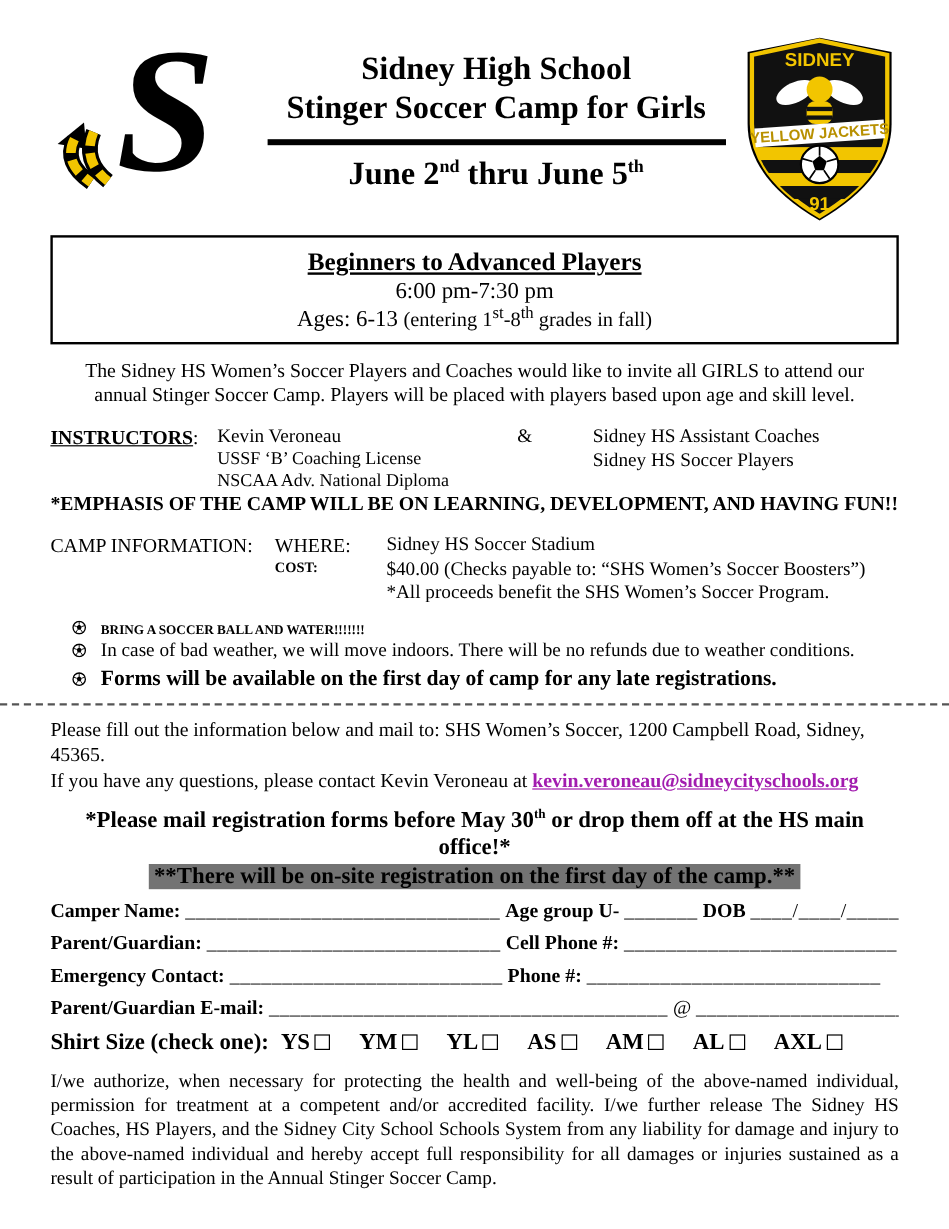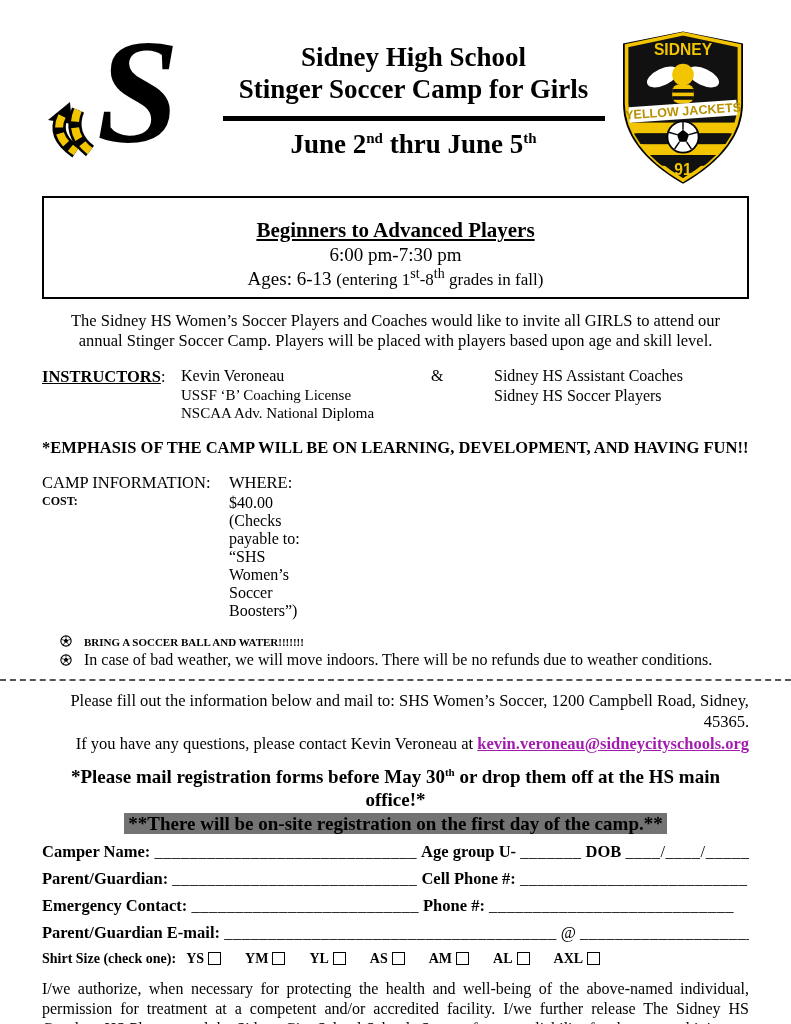--- a/index.html
+++ b/index.html
@@ -17,71 +17,71 @@
   .header-center { flex: 1 1 auto; text-align: center; padding-top: 18px; }
   .title-line { font-size: 27px; font-weight: bold; line-height: 1.18; }
   .title-rule { height: 5px; background: #000; width: 382px; margin: 10px auto 8px auto; }
   .date-line { font-size: 27px; font-weight: bold; }
   .date-line sup { font-size: 15px; }
   .crest { width: 132px; height: 158px; flex: 0 0 auto; margin-top: 4px; }
 
   
   .info-box {
     border: 2px solid #000; margin-top: 10px; text-align: center;
-    padding: 20px 6px 7px 6px;
+    padding: 8px 6px 7px 6px;
   }
   .info-box .box-heading { font-size: 21px; font-weight: bold; text-decoration: underline; }
   .info-box .box-time { font-size: 19px; margin-top: 1px; }
   .info-box .box-ages { font-size: 19px; }
   .info-box .box-ages .paren { font-size: 17px; }
   .info-box sup { font-size: 14px; }
 
   
   .intro { text-align: center; font-size: 16.5px; margin: 12px 10px 0 10px; line-height: 1.25; }
 
   
   .instructors { display: grid; grid-template-columns: 139px 250px 63px auto; margin-top: 15px; font-size: 16px; }
   .lbl-underline { font-weight: bold; text-decoration: underline; font-size: 16.5px; }
   .b { font-weight: normal; }
   .cred { font-size: 15px; }
   .curriculum { display: grid; grid-template-columns: 139px 325px auto; margin-top: 14px; font-size: 16px; }
   .curriculum .clabel { font-weight: bold; font-size: 16.5px; }
 
-  .emphasis { font-weight: bold; font-size: 16.5px; margin-top: 16px; }
+  .emphasis { font-weight: bold; font-size: 16.5px; }
 
   
   .campinfo { display: grid; grid-template-columns: 187px 93px auto; margin-top: 15px; font-size: 16px; row-gap: 1px; }
   .campinfo .big { font-size: 12px; font-weight: bold; }
   .campinfo .note { font-size: 16px; }
 
   
   .bullets { margin: 13px 0 0 18px; }
   .bullet-row { display: flex; align-items: baseline; margin-top: 3px; }
   .bullet-icon { flex: 0 0 auto; width: 12px; height: 12px; margin-right: 12px; position: relative; top: 1px; }
   .bullet-1 { font-weight: bold; font-size: 11px; }
   .bullet-2 { font-size: 16px; }
   .bullet-3 { font-weight: bold; font-size: 18px; }
 
   .dashed-divider { border-top: 2px dashed #555; margin: 10px -42px 0 -42px; }
 
   
-  .mail { margin-top: 9px; font-size: 16.5px; line-height: 1.3; text-align: right; }
+  .mail { margin-top: 9px; font-size: 16.5px; line-height: 1.3; }
   .email-link { color: #a21caf; font-weight: bold; text-decoration: underline; }
 
   .notice1 { text-align: center; font-weight: bold; font-size: 19px; margin-top: 12px; }
   .notice1 sup { font-size: 11px; }
   .notice2 { text-align: center; font-weight: bold; font-size: 19px; margin-top: 2px; }
   .notice2 .hl { background: #737373; padding: 0 4px; }
 
   
   .form { }
   .form-row { white-space: nowrap; font-size: 16.5px; margin-top: 7px; overflow: hidden; }
   .form-row .flabel { font-weight: bold; }
   .fill-line { letter-spacing: 0.5px; }
-  .shirt-row { display: flex; align-items: center; font-size: 14px; margin-top: 8px; }
+  .shirt-row { display: flex; align-items: center; font-size: 19px; margin-top: 8px; }
   .shirt-row .flabel { font-weight: bold; margin-right: 10px; }
   .size-opt { display: flex; align-items: center; margin-right: 24px; font-weight: bold; }
   .checkbox { display: inline-block; width: 13px; height: 13px; border: 1.6px solid #000; margin-left: 4px; background: #fff; }
 
   
   .waiver { margin-top: 12px; font-size: 16px; text-align: justify; line-height: 1.28; }
 </style>
 </head>
 <body>
 
@@ -165,44 +165,54 @@
     <div></div>
       <div></div>
   </div>
 
 
   <div class="emphasis">*EMPHASIS OF THE CAMP WILL BE ON LEARNING, DEVELOPMENT, AND HAVING FUN!!</div>
 
   <div class="campinfo">
     <div class="b" style="font-size:16.5px">CAMP INFORMATION:</div>
     <div class="b" style="font-size:16.5px">WHERE:</div>
+    <div class="b">Sidney HS Soccer Stadium</div>
     <div></div>
     <div class="big">COST:</div>
     <div class="note"><span class="b">$40.00</span><span> (Checks payable to: </span><span class="b">“SHS Women’s Soccer Boosters”</span><span>)</span></div>
     <div></div>
       <div></div>
+    <div>*All proceeds benefit the SHS Women’s Soccer Program.</div>
   </div>
 
   <div class="bullets">
     <div class="bullet-row">
       <svg class="bullet-icon" viewBox="0 0 14 14">
           <circle cx="7" cy="7" r="6" fill="#fff" stroke="#000" stroke-width="1.3"></circle>
           <polygon points="7,4 9.5,6 8.5,9 5.5,9 4.5,6" fill="#000"></polygon>
           <path d="M7 4 L7 1 M9.5 6 L12.5 5 M8.5 9 L10.5 12 M5.5 9 L3.5 12 M4.5 6 L1.5 5" stroke="#000" stroke-width="0.9"></path>
         </svg>
       <span class="bullet-1">BRING A SOCCER BALL AND WATER!!!!!!!</span>
     </div>
     <div class="bullet-row">
       <svg class="bullet-icon" viewBox="0 0 14 14">
           <circle cx="7" cy="7" r="6" fill="#fff" stroke="#000" stroke-width="1.3"></circle>
           <polygon points="7,4 9.5,6 8.5,9 5.5,9 4.5,6" fill="#000"></polygon>
           <path d="M7 4 L7 1 M9.5 6 L12.5 5 M8.5 9 L10.5 12 M5.5 9 L3.5 12 M4.5 6 L1.5 5" stroke="#000" stroke-width="0.9"></path>
         </svg>
       <span class="bullet-2">In case of bad weather, we will move indoors.  There will be no refunds due to weather conditions.</span>
     </div>
+    <div class="bullet-row">
+      <svg class="bullet-icon" viewBox="0 0 14 14">
+          <circle cx="7" cy="7" r="6" fill="#fff" stroke="#000" stroke-width="1.3"></circle>
+          <polygon points="7,4 9.5,6 8.5,9 5.5,9 4.5,6" fill="#000"></polygon>
+          <path d="M7 4 L7 1 M9.5 6 L12.5 5 M8.5 9 L10.5 12 M5.5 9 L3.5 12 M4.5 6 L1.5 5" stroke="#000" stroke-width="0.9"></path>
+        </svg>
+      <span class="bullet-3">Forms will be available on the first day of camp for any late registrations.</span>
+    </div>
   </div>
 
   <div class="dashed-divider"></div>
 
   <div class="mail">
     <div><span>Please fill out the information below and mail to: </span><span class="b">SHS Women’s Soccer, 1200 Campbell Road, Sidney, 45365.</span></div>
     <div><span>If you have any questions, please contact </span><span class="b">Kevin Veroneau at </span><a href="#" class="email-link">kevin.veroneau@sidneycityschools.org</a></div>
   </div>
 
   <div class="notice1"><span>*Please mail registration forms before May 30</span><sup>th</sup><span> or drop them off at the HS main office!*</span></div>

